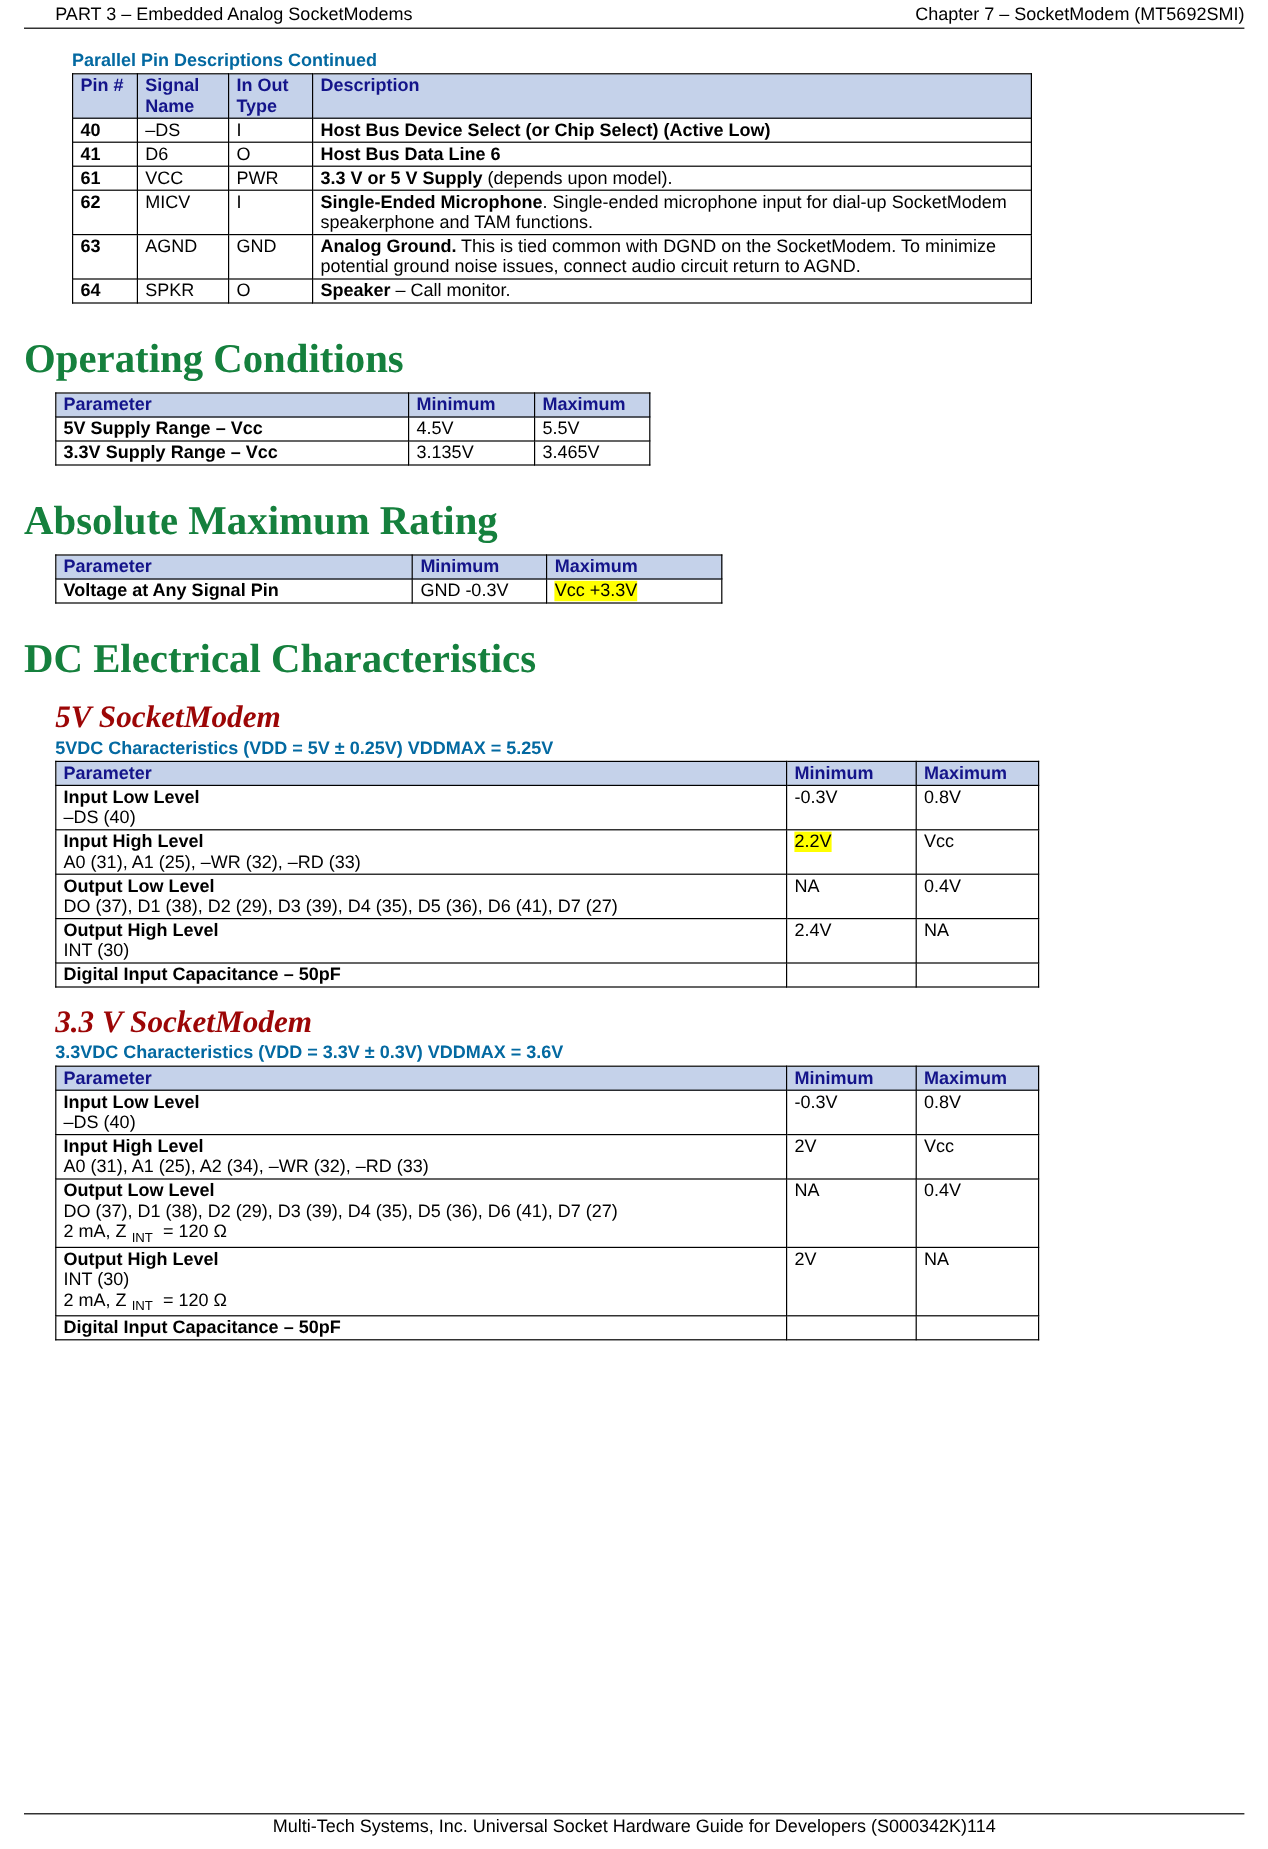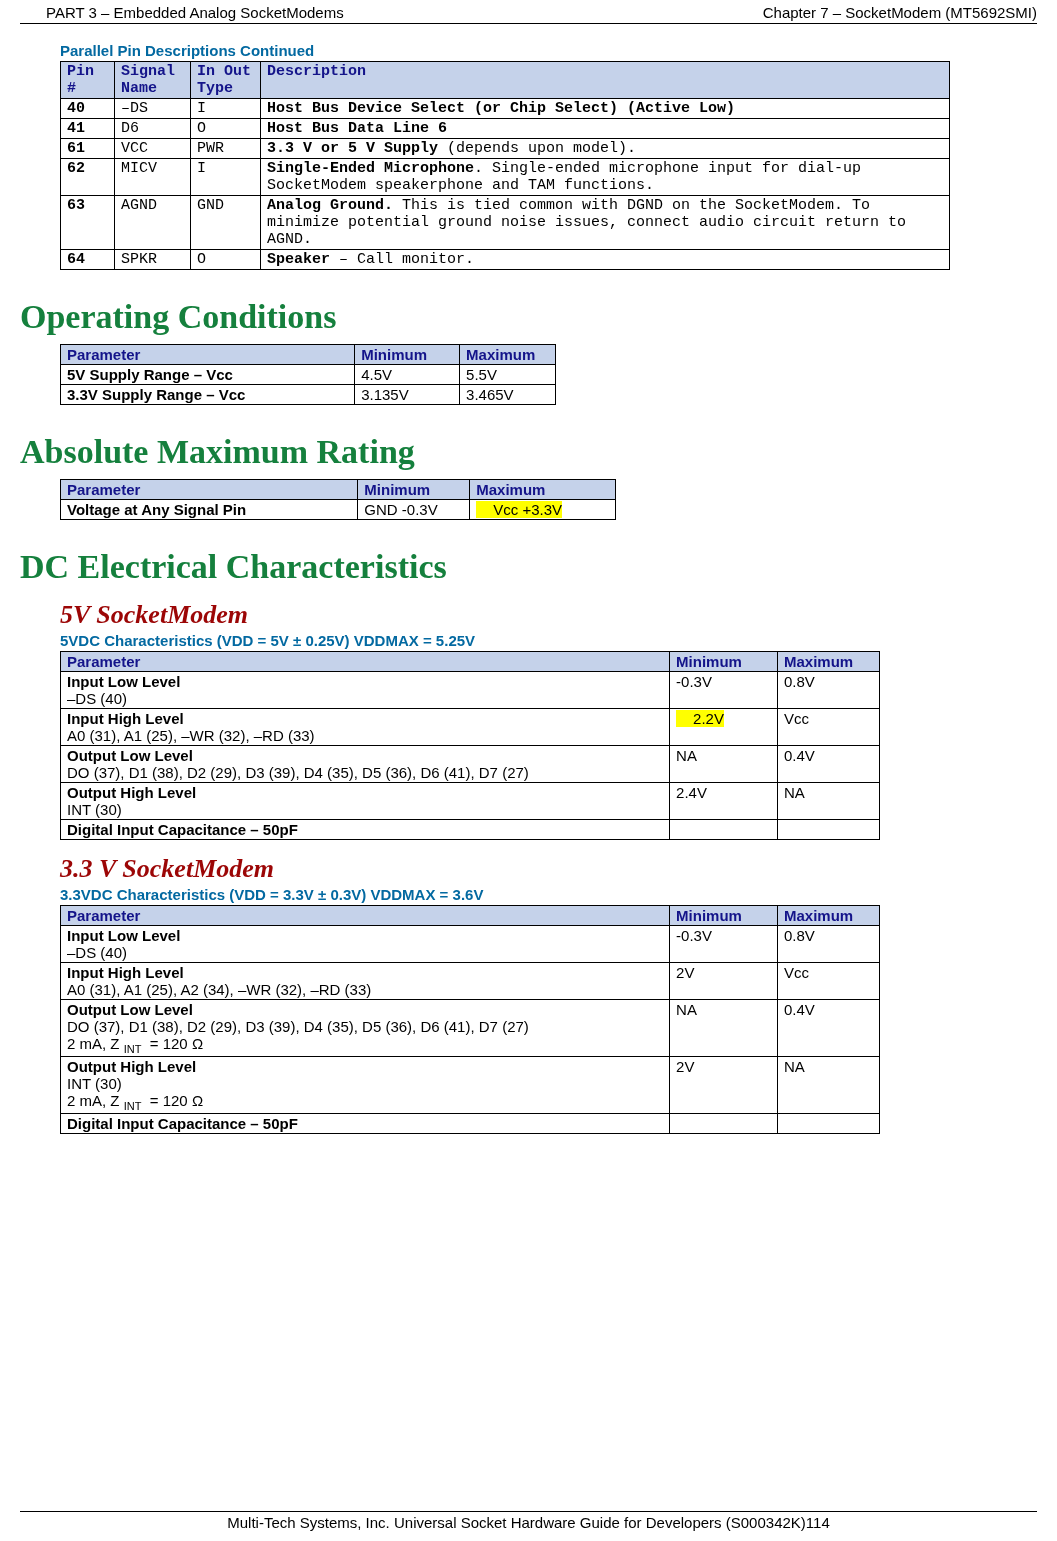--- a/index.html
+++ b/index.html
@@ -33,21 +33,21 @@
     bottom: 10px;
     left: 20px;
     right: 20px;
     border-top: 1px solid #000;
     padding-top: 2px;
     display: flex;
     justify-content: center;
     font-size: 15px;
   }
   .indent1 { margin-left: 40px; }
-  .indent2 { margin-left: 40px; }
+  .indent2 { margin-left: 26px; }
   .sec-title {
     font-family: Georgia, "Times New Roman", serif;
     font-weight: bold;
     font-style: normal;
     color: #15803d;
     font-size: 30px;
     margin: 28px 0 8px 0;
   }
   .sec-title.big { font-size: 34px; }
   .sub-title {
@@ -76,23 +76,22 @@
   }
   .hdr-cell {
     background: #c5d2ea;
     color: #14148a;
     font-weight: bold;
   }
   .center { text-align: left; }
   .bold { font-weight: bold; }
   .hl {
     background: #ffff00;
-    padding-left: 17px;
-  }
-  .tbl-pin { width: 890px; font-family: Liberation Mono, monospace; }
+  }
+  .tbl-pin { width: 800px; }
   .tbl-pin col.c1 { width: 54px; }
   .tbl-pin col.c2 { width: 76px; }
   .tbl-pin col.c3 { width: 70px; }
   .tbl-op { width: 496px; }
   .tbl-op col.c1 { width: 295px; }
   .tbl-op col.c2 { width: 105px; }
   .tbl-op col.c3 { width: 96px; }
   .tbl-abs { width: 556px; }
   .tbl-abs col.c1 { width: 298px; }
   .tbl-abs col.c2 { width: 112px; }

